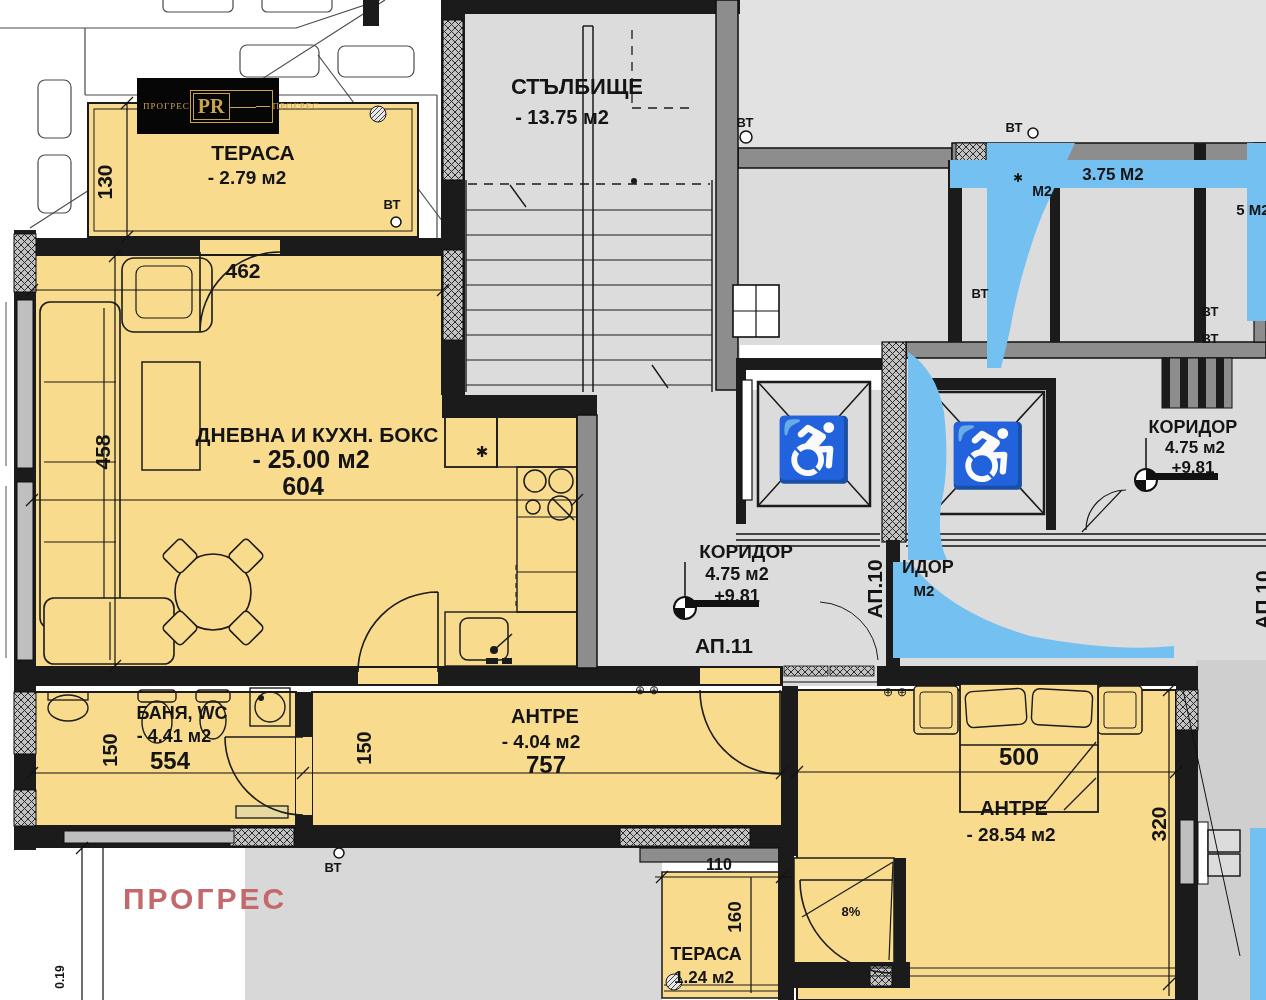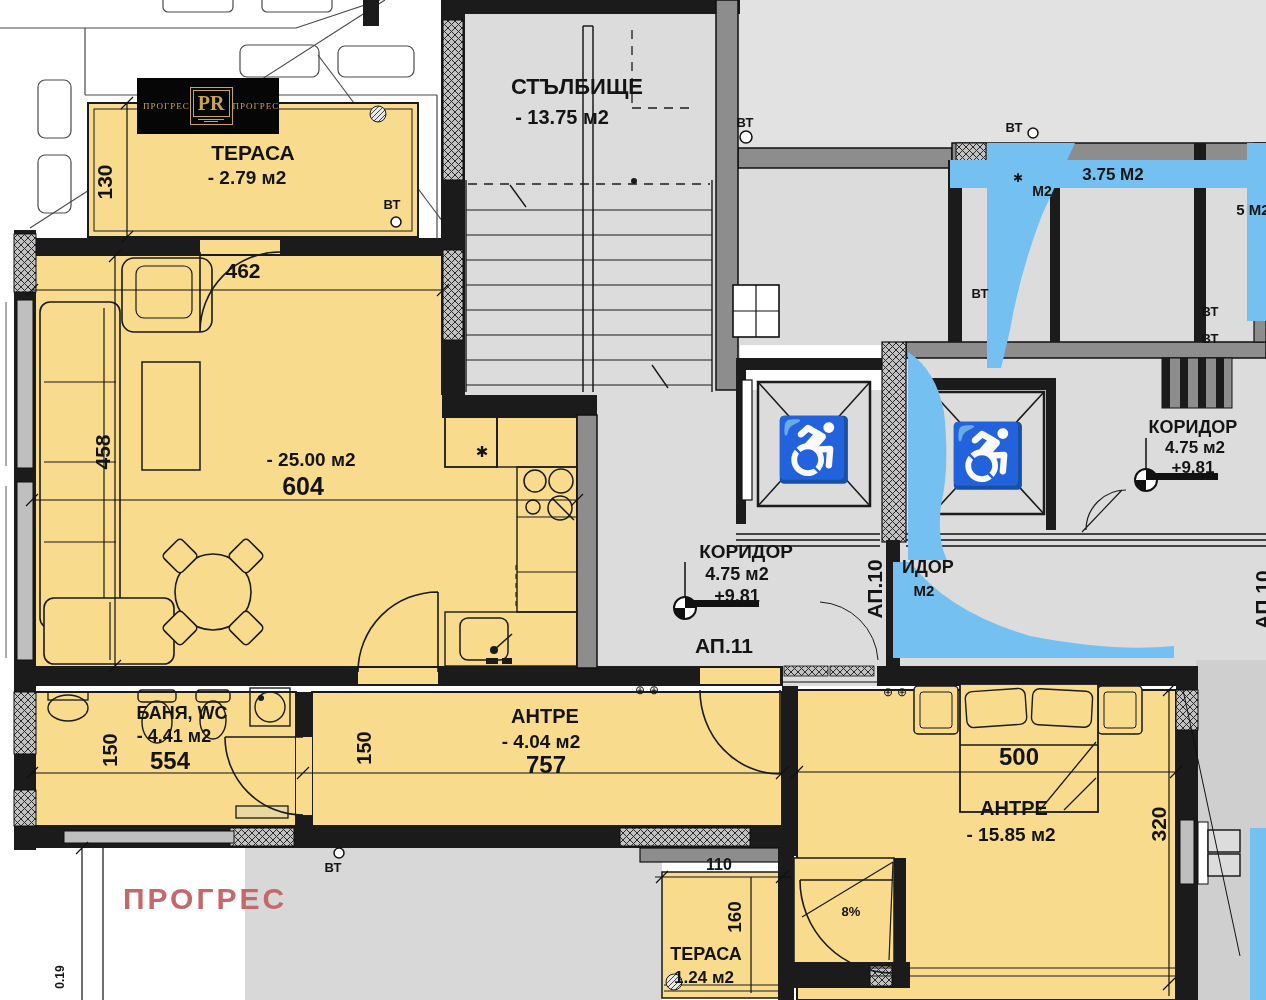--- a/index.html
+++ b/index.html
@@ -8,21 +8,21 @@
   .stage svg{position:absolute;left:0;top:0;z-index:1;}
   .lb{position:absolute;z-index:5;transform:translate(-50%,-50%);font-weight:700;color:#141414;
       white-space:nowrap;line-height:1;}
   .lb.v{transform:translate(-50%,-50%) rotate(-90deg);}
   .lb.icon{font-weight:400;}
   .watermark{position:absolute;z-index:6;transform:translate(-50%,-50%);font-weight:700;
       letter-spacing:3px;}
   .logo{position:absolute;left:137px;top:78px;width:142px;height:56px;background:#060606;z-index:7;
         display:flex;align-items:center;justify-content:space-between;padding:0 6px;box-sizing:border-box;}
   .logo .brand{color:#c8a44d;font-family:"Liberation Serif", serif;font-size:9px;letter-spacing:1px;}
-  .logo .mono-box{border:1px solid #c8a44d;padding:2px;display:flex;flex-direction:column;align-items:center;}
+  .logo .mono-box{border:1px solid #c8a44d;padding:2px;display:flex;flex-direction:row;align-items:center;}
   .logo .mono-inner{border:1px solid #c8a44d;padding:1px 4px;color:#c8a44d;
         font-family:"Liberation Serif", serif;font-size:20px;font-weight:700;}
   .logo .tag-line{width:26px;height:1px;background:#c8a44d;margin-top:2px;}
   .logo .tag-line2{width:14px;height:1px;background:#c8a44d;margin-top:1px;}
 </style>
 </head>
 <body>
 
 <div class="stage">
 
@@ -304,21 +304,22 @@
 </div>
 
 <div class="lb" style="left:253px;top:152px;font-size:21px">ТЕРАСА</div>
 <div class="lb" style="left:247px;top:177px;font-size:19px">- 2.79 м2</div>
 <div class="lb v" style="left:104px;top:182px;font-size:21px">130</div>
 <div class="lb" style="left:243px;top:270px;font-size:21px">462</div>
 
 <div class="lb" style="left:577px;top:87px;font-size:22px">СТЪЛБИЩЕ</div>
 <div class="lb" style="left:562px;top:117px;font-size:20px">- 13.75 м2</div>
 
-<div class="lb" style="left:311px;top:459px;font-size:19px">- 25.00 м2</div>
+<div class="lb" style="left:317px;top:434px;font-size:21px">ДНЕВНА И КУХН. БОКС</div>
+<div class="lb" style="left:311px;top:459px;font-size:25px">- 25.00 м2</div>
 <div class="lb" style="left:303px;top:486px;font-size:25px">604</div>
 <div class="lb v" style="left:102px;top:452px;font-size:21px">458</div>
 
 <div class="lb" style="left:746px;top:551px;font-size:19px">КОРИДОР</div>
 <div class="lb" style="left:737px;top:574px;font-size:18px">4.75 м2</div>
 <div class="lb" style="left:737px;top:596px;font-size:18px">+9.81</div>
 <div class="lb" style="left:724px;top:645px;font-size:21px">АП.11</div>
 <div class="lb v" style="left:874px;top:589px;font-size:21px">АП.10</div>
 <div class="lb v" style="left:1262px;top:600px;font-size:21px">АП.10</div>
 
@@ -330,21 +331,21 @@
 <div class="lb" style="left:174px;top:736px;font-size:18px">- 4.41 м2</div>
 <div class="lb" style="left:170px;top:761px;font-size:24px">554</div>
 <div class="lb v" style="left:110px;top:750px;font-size:20px">150</div>
 <div class="lb v" style="left:364px;top:748px;font-size:20px">150</div>
 
 <div class="lb" style="left:545px;top:716px;font-size:20px">АНТРЕ</div>
 <div class="lb" style="left:541px;top:741px;font-size:19px">- 4.04 м2</div>
 <div class="lb" style="left:546px;top:765px;font-size:24px">757</div>
 
 <div class="lb" style="left:1014px;top:808px;font-size:20px">АНТРЕ</div>
-<div class="lb" style="left:1011px;top:834px;font-size:19px">- 15.85 м2</div>
+<div class="lb" style="left:1011px;top:834px;font-size:19px">- 28.54 м2</div>
 <div class="lb" style="left:1019px;top:757px;font-size:24px">500</div>
 <div class="lb v" style="left:1158px;top:824px;font-size:21px">320</div>
 
 <div class="lb" style="left:706px;top:954px;font-size:18px">ТЕРАСА</div>
 <div class="lb" style="left:704px;top:977px;font-size:17px">1.24 м2</div>
 <div class="lb" style="left:719px;top:865px;font-size:16px">110</div>
 <div class="lb v" style="left:734px;top:917px;font-size:19px">160</div>
 <div class="lb" style="left:851px;top:911px;font-size:13px">8%</div>
 <div class="lb v" style="left:60px;top:977px;font-size:12px">0.19</div>
 

